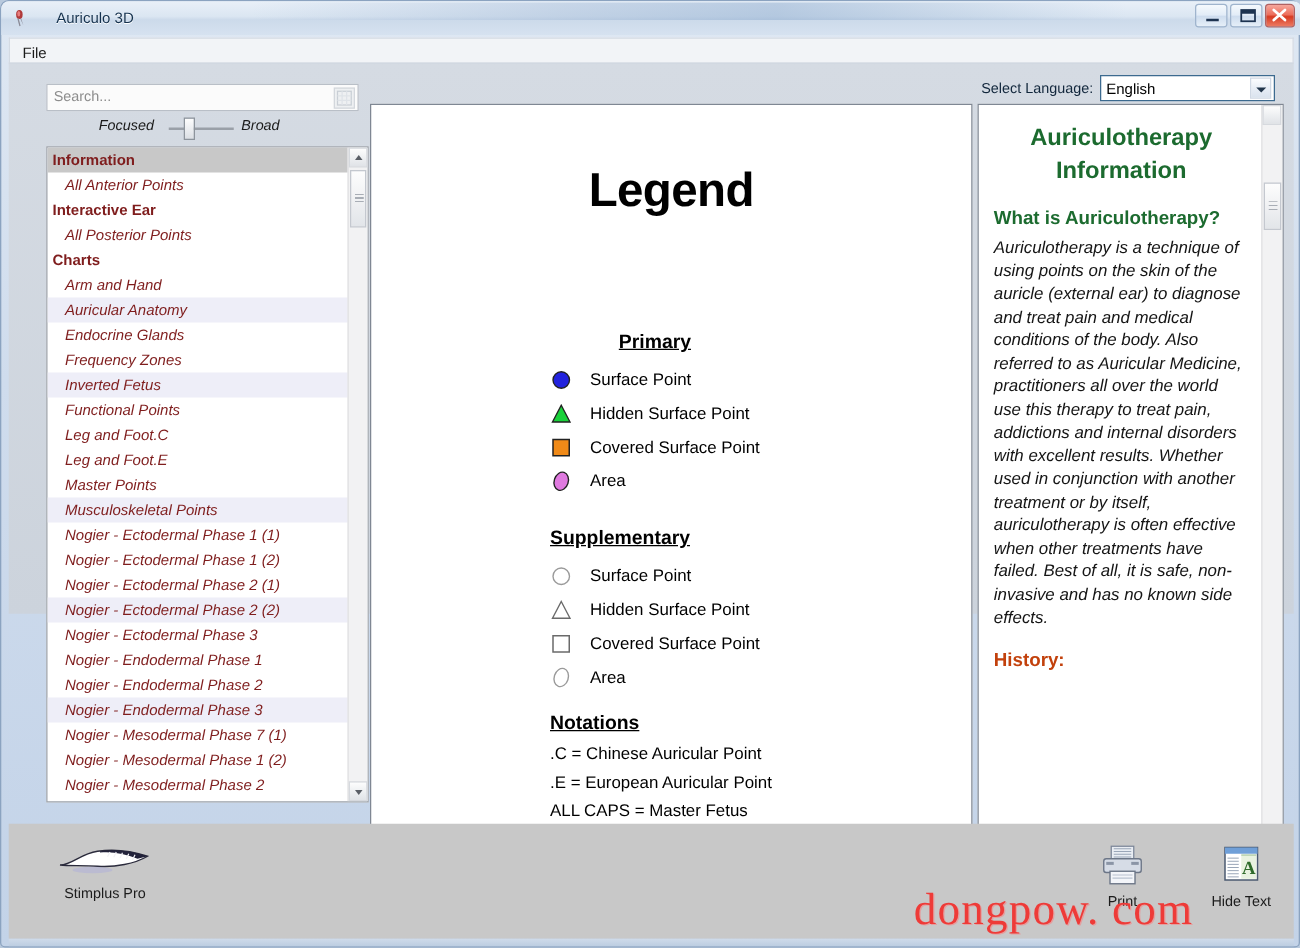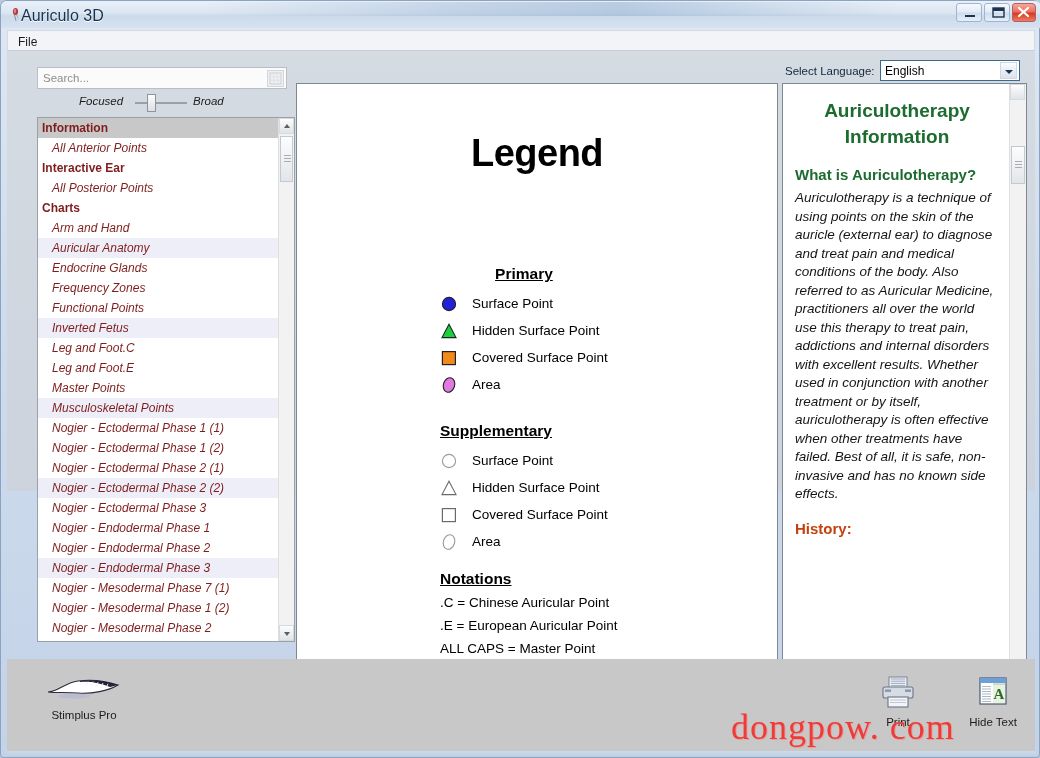--- a/index.html
+++ b/index.html
@@ -28,22 +28,22 @@
   }
   #title-bar-texture {
     position: absolute; left: 200px; top: 1px; width: 700px; height: 14px;
     background: linear-gradient(to right, rgba(255,255,255,0.0), rgba(162,185,214,0.45) 35%, rgba(140,170,205,0.5) 60%, rgba(255,255,255,0.0));
     border-radius: 4px;
   }
   #app-icon {
     position: absolute; left: 9px; top: 6px; width: 15px; height: 15px;
   }
   #title-text {
-    position: absolute; left: 20px; top: 6px;
-    font-size: 16px; color: #14314e;
+    position: absolute; left: 44px; top: 6px;
+    font-size: 12px; color: #14314e;
     text-shadow: 0 1px 0 #ffffff;
   }
   .win-btn {
     position: absolute; top: 2px; height: 19px;
     border: 1px solid #9fb4cd; border-radius: 3px;
     background: linear-gradient(to bottom, #f5f9fd 0%, #e2ecf7 48%, #cddcee 52%, #e6eff8 100%);
     cursor: default;
   }
   #btn-minimize { left: 955px; width: 26px; }
   #btn-maximize { left: 983px; width: 26px; }
@@ -349,22 +349,22 @@
         <div id="list-scroll">
             <div class="list-row header sel-gray">Information</div>
             <div class="list-row item">All Anterior Points</div>
             <div class="list-row header">Interactive Ear</div>
             <div class="list-row item">All Posterior Points</div>
             <div class="list-row header">Charts</div>
             <div class="list-row item">Arm and Hand</div>
             <div class="list-row item stripe">Auricular Anatomy</div>
             <div class="list-row item">Endocrine Glands</div>
             <div class="list-row item">Frequency Zones</div>
+            <div class="list-row item stripe">Inverted Fetus</div>
             <div class="list-row item">Functional Points</div>
-            <div class="list-row item stripe">Inverted Fetus</div>
             <div class="list-row item">Leg and Foot.C</div>
             <div class="list-row item">Leg and Foot.E</div>
             <div class="list-row item">Master Points</div>
             <div class="list-row item stripe">Musculoskeletal Points</div>
             <div class="list-row item">Nogier - Ectodermal Phase 1 (1)</div>
             <div class="list-row item">Nogier - Ectodermal Phase 1 (2)</div>
             <div class="list-row item">Nogier - Ectodermal Phase 2 (1)</div>
             <div class="list-row item stripe">Nogier - Ectodermal Phase 2 (2)</div>
             <div class="list-row item">Nogier - Ectodermal Phase 3</div>
             <div class="list-row item">Nogier - Endodermal Phase 1</div>
@@ -462,21 +462,21 @@
               <span>Area</span>
             </div>
           </div>
       </div>
 
       <div class="legend-section" id="sec-notations">
         <div class="legend-heading">Notations</div>
         <div id="notation-lines">
             <div class="notation-line">.C = Chinese Auricular Point</div>
             <div class="notation-line">.E = European Auricular Point</div>
-            <div class="notation-line">ALL CAPS = Master Point</div>
+            <div class="notation-line">ALL CAPS = Master Fetus</div>
           </div>
       </div>
 
       <div id="legend-copyright">
         <div class="cline1">© 2010-2012 Miridia Technology Inc., All Rights Reserved</div>
 
       </div>
     </div>
 
     <div id="info-panel">

